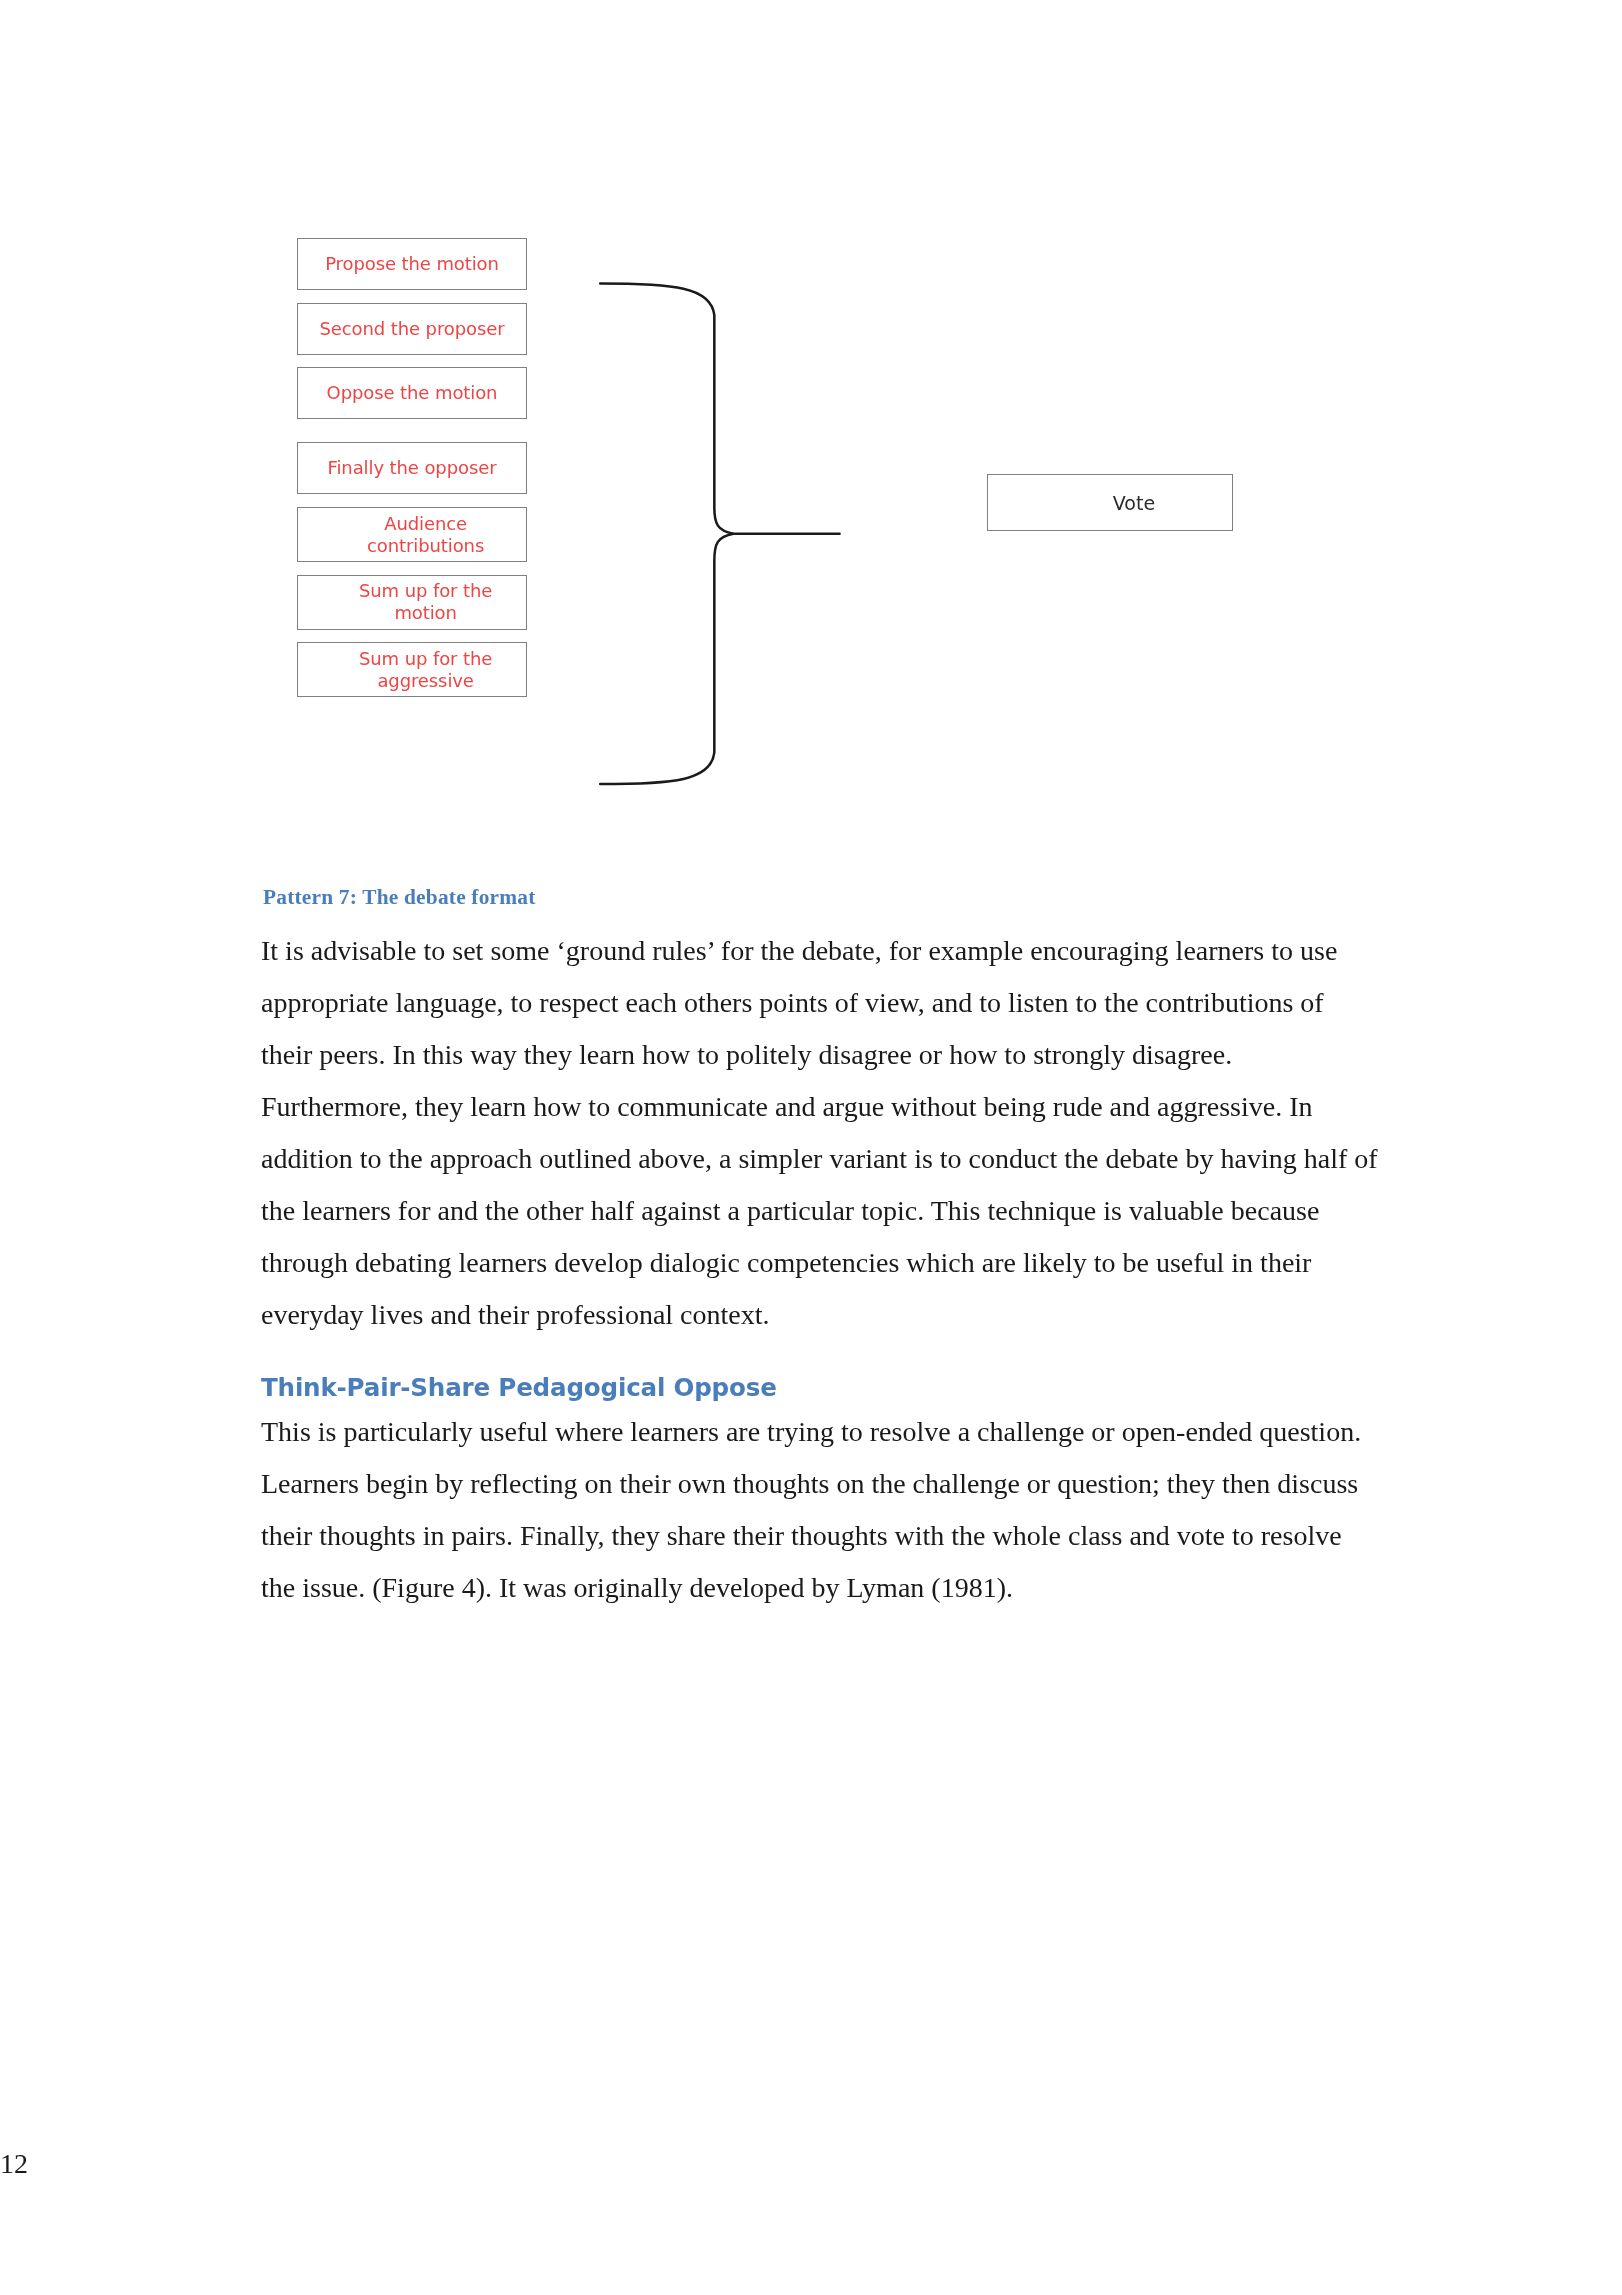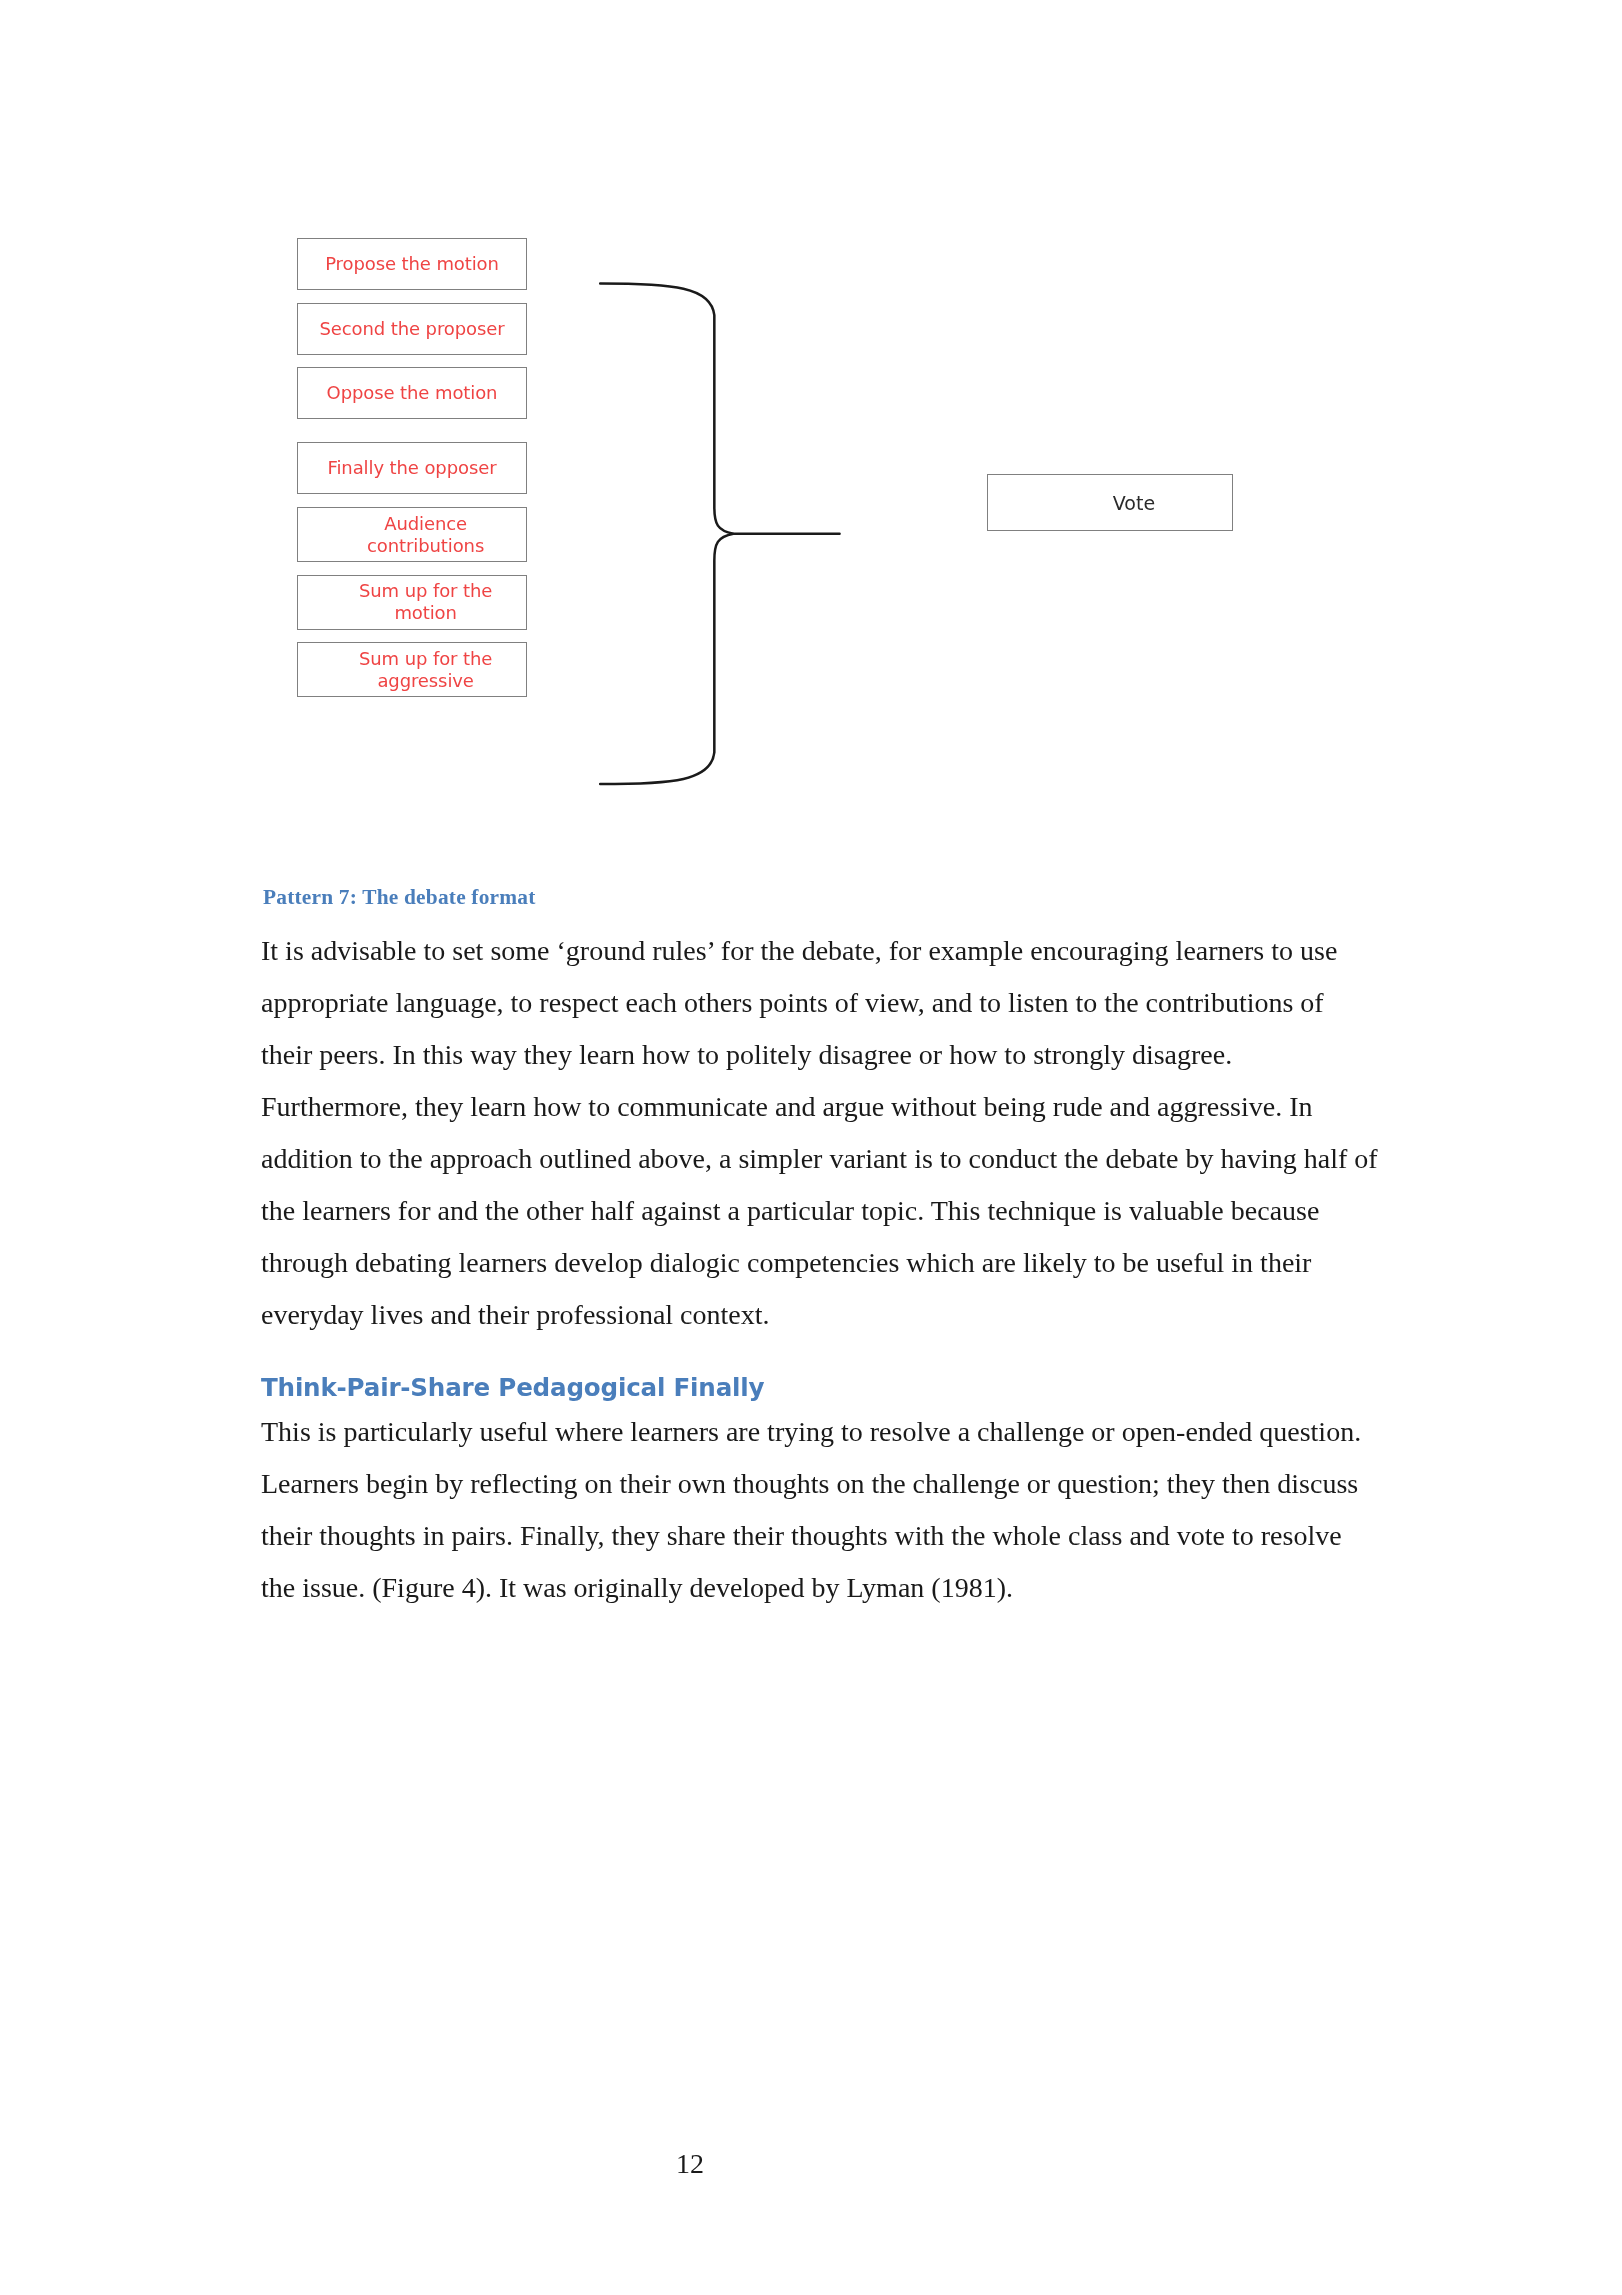--- a/index.html
+++ b/index.html
@@ -130,21 +130,21 @@
 
   .spacer-para  { height: 32px; }
   .spacer-head  { height: 4px; }
 
   
   .page-number {
     position: absolute;
     left: 0;
     top: 2148px;
     width: 1380px;
-    text-align: center;
+    text-align: left;
     font-family: "Liberation Serif", serif;
     font-size: 28px;
     color: #1a1a1a;
   }
 </style>
 </head>
 <body>
 
 <div class="page">
 
@@ -208,21 +208,21 @@
   </div>
 
   <div class="figure-caption">Pattern 7: The debate format</div>
 
   <div class="body-col">
 
     <p class="para">It is advisable to set some ‘ground rules’ for the debate, for example encouraging learners to use appropriate language, to respect each others points of view, and to listen to the contributions of their peers. In this way they learn how to politely disagree or how to strongly disagree. Furthermore, they learn how to communicate and argue without being rude and aggressive.  In addition to the approach outlined above, a simpler variant is to conduct the debate by having half of the learners for and the other half against a particular topic. This technique is valuable because through debating learners develop dialogic competencies which are likely to be useful in their everyday lives and their professional context.</p>
 
     <div class="spacer-para"></div>
 
-    <h2 class="section-heading">Think-Pair-Share Pedagogical Finally</h2>
+    <h2 class="section-heading">Think-Pair-Share Pedagogical Oppose</h2>
 
     <div class="spacer-head"></div>
 
     <p class="para">This is particularly useful where learners are trying to resolve a challenge or open-ended question. Learners begin by reflecting on their own thoughts on the challenge or question; they then discuss their thoughts in pairs. Finally, they share their thoughts with the whole class and vote to resolve the issue. (Figure 4). It was originally developed by Lyman (1981).</p>
 
   </div>
 
   <div class="page-number">12</div>
 
 </div>

